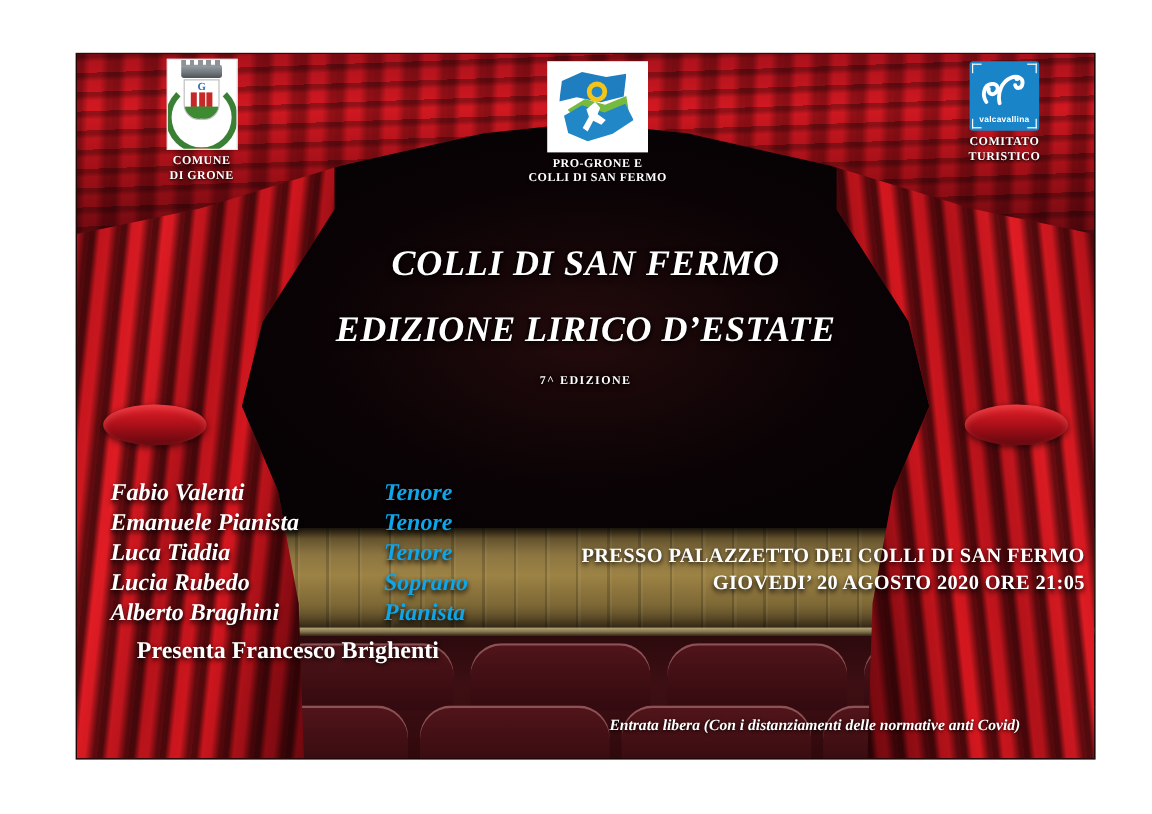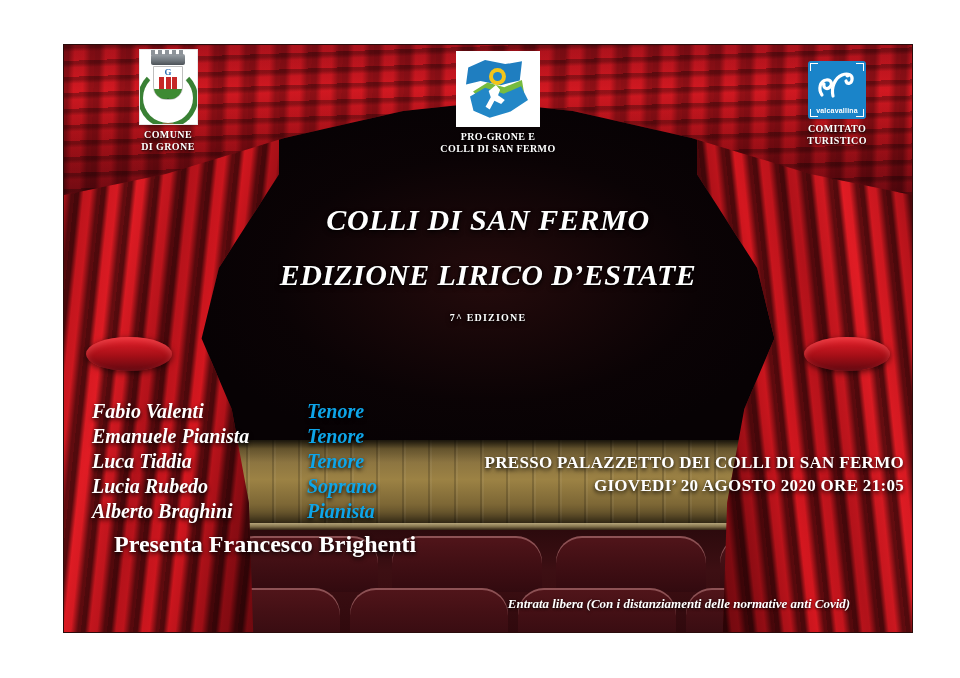--- a/index.html
+++ b/index.html
@@ -210,33 +210,33 @@
     font-family:"Liberation Serif",serif;
     text-shadow:0 2px 5px rgba(0,0,0,.95), 0 0 2px rgba(0,0,0,.9);
   }
   .t1{font-size:30px;letter-spacing:.6px;}
   .t2{font-size:30px;letter-spacing:.4px;}
   .t3{font-size:10px;font-style:normal;letter-spacing:1.2px;}
 
   .cast{
     position:absolute;left:28px;top:355px;z-index:45;
   }
-  .cast-row{display:flex;align-items:baseline;margin-bottom:2px;}
+  .cast-row{display:flex;align-items:baseline;margin-bottom:2px;gap:13px;}
   .cast-name{
     width:215px;color:#fff;font-weight:bold;font-style:italic;font-size:20px;
     font-family:"Liberation Serif",serif;
     text-shadow:0 2px 4px rgba(0,0,0,.95);
   }
   .cast-role{
     color:#0ea5e9;font-weight:bold;font-style:italic;font-size:20px;
     font-family:"Liberation Serif",serif;
     text-shadow:0 2px 4px rgba(0,0,0,.95);
   }
   .presenter{
-    margin-top:8px;margin-left:22px;color:#fff;font-weight:bold;font-size:24px;
+    margin-top:8px;margin-left:22px;color:#fff;font-weight:bold;font-size:20px;
     font-family:"Liberation Serif",serif;
     text-shadow:0 2px 4px rgba(0,0,0,.95);
   }
 
   .venue{
     position:absolute;left:360px;top:407px;width:480px;text-align:right;z-index:45;
   }
   .venue-line{
     color:#ffffff;font-weight:bold;font-size:17px;letter-spacing:.3px;
     font-family:"Liberation Serif",serif;
@@ -311,21 +311,21 @@
         <div class="pl-blue1"></div>
         <div class="pl-green"></div>
         <div class="pl-blue2"></div>
         <div class="pl-sun"></div>
         <div class="pl-fig"></div>
       </div>
       <div class="logo-caption">PRO-GRONE E
 COLLI  DI SAN FERMO</div>
     </div>
 
-    <div class="logo-block" style="left:718px;top:16px;width:110px;">
+    <div class="logo-block" style="left:718px;top:6px;width:110px;">
       <div class="vclogo">
         <svg class="vc-mark" viewBox="0 0 42 32">
           <path d="M6 26 C2 20 4 12 10 11 C15 10 17 15 14 18 C11 21 7 19 8 15" fill="none" stroke="#ffffff" stroke-width="3.2" stroke-linecap="round"></path>
           <path d="M17 27 C15 18 19 9 26 6 C32 3.5 37 6 36 11 C35.2 15 31 15.5 30 12" fill="none" stroke="#ffffff" stroke-width="3.2" stroke-linecap="round"></path>
           <circle cx="31.5" cy="6.5" r="2.1" fill="#ffffff"></circle>
         </svg>
         <div class="vc-word">valcavallina</div>
         <div class="vc-corner" style="left:2px;top:2px;border-left-width:1.5px;border-top-width:1.5px;"></div>
         <div class="vc-corner" style="right:2px;top:2px;border-right-width:1.5px;border-top-width:1.5px;"></div>
         <div class="vc-corner" style="left:2px;bottom:2px;border-left-width:1.5px;border-bottom-width:1.5px;"></div>

